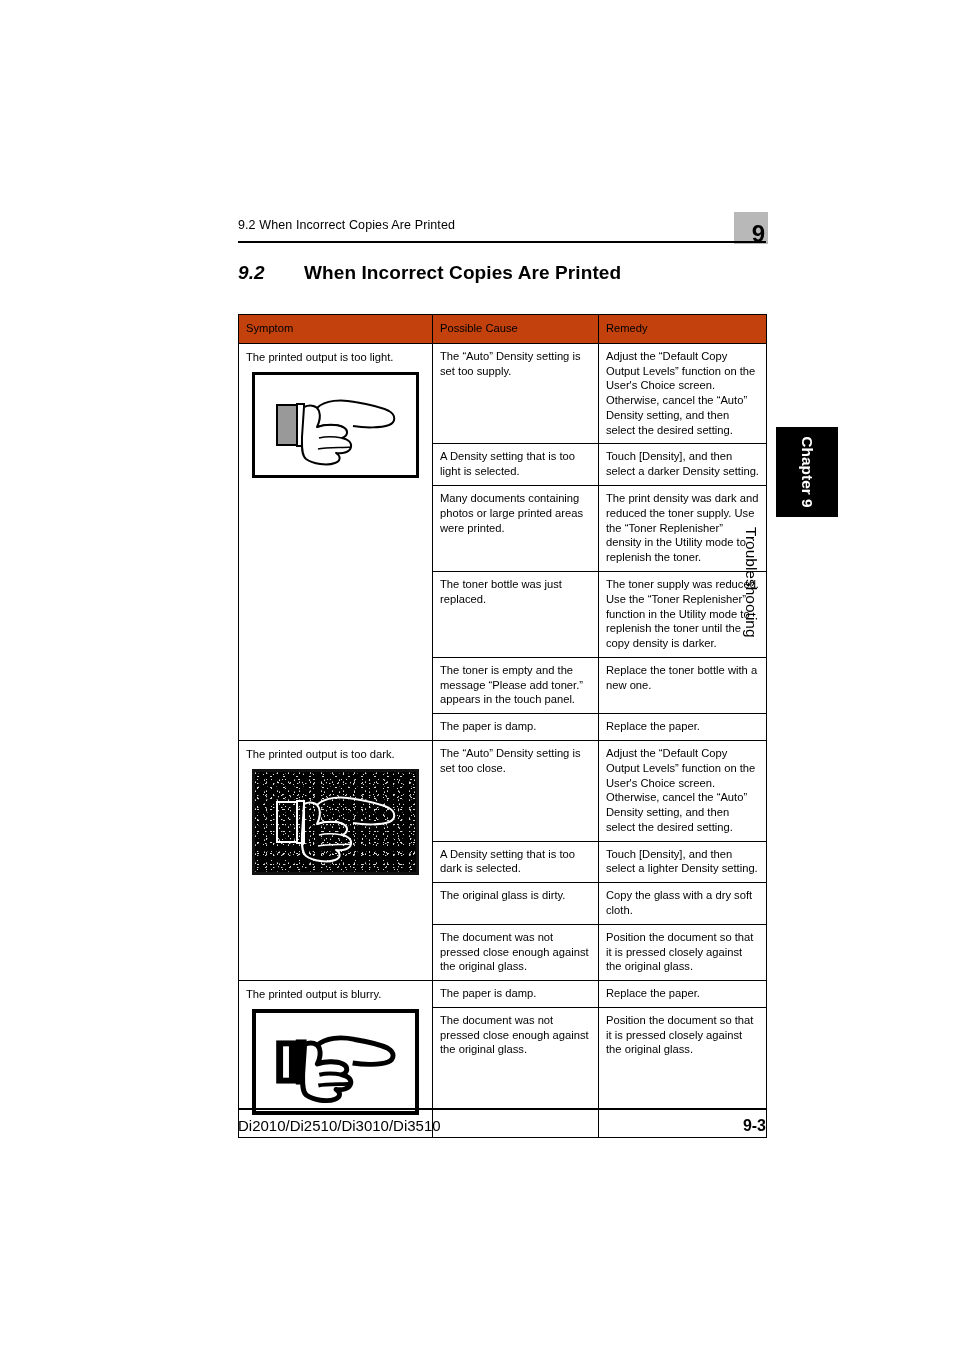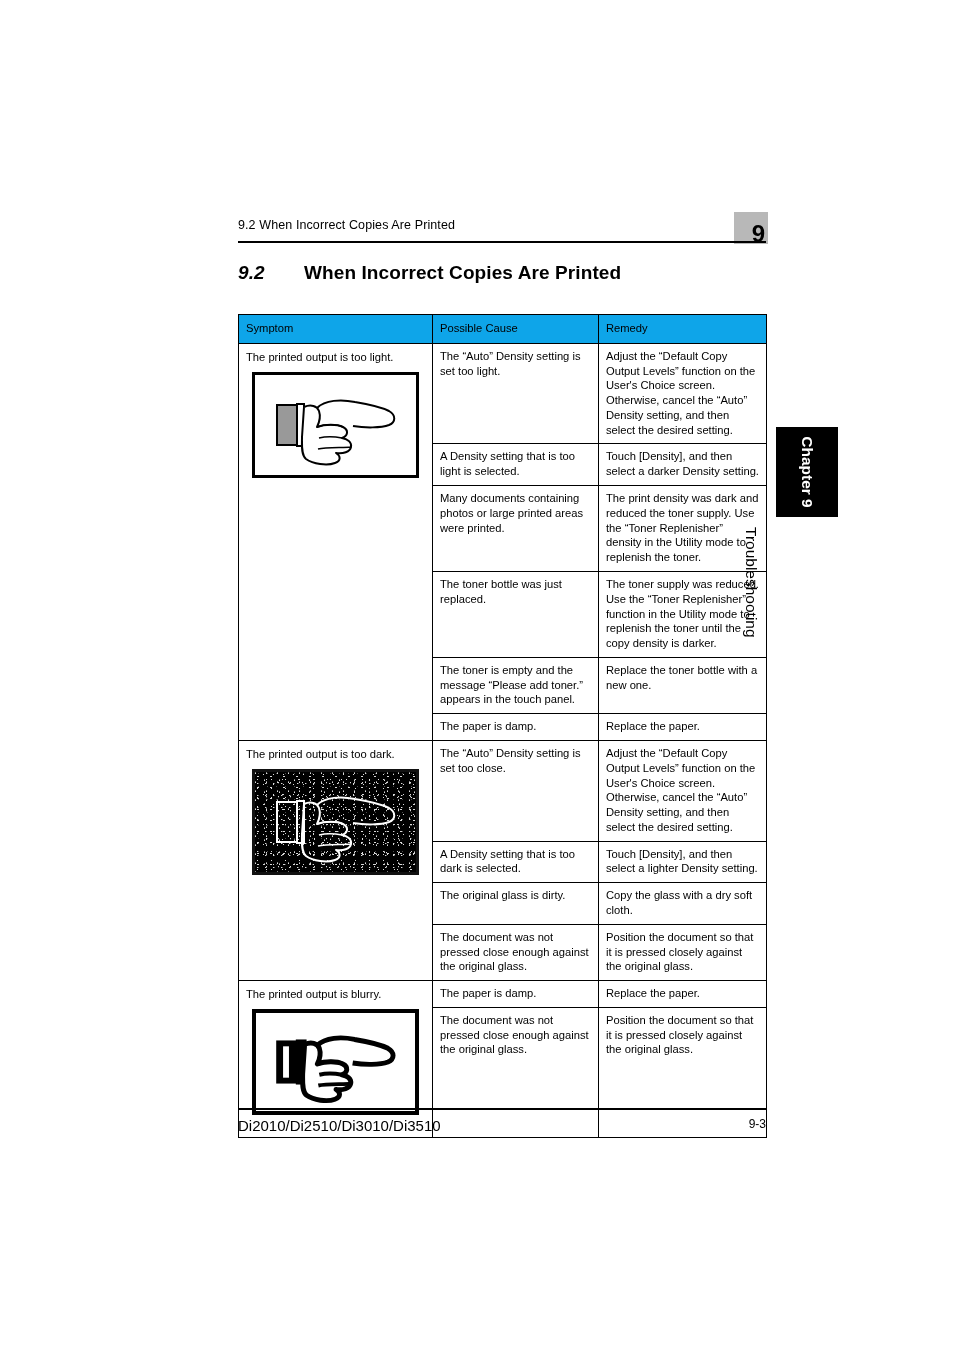--- a/index.html
+++ b/index.html
@@ -90,21 +90,21 @@
     line-height: 1.32;
     font-weight: normal;
     text-align: left;
     border: 1px solid #000;
   }
   .tbl .col-sym  { width: 194px; }
   .tbl .col-cause{ width: 166px; }
   .tbl .col-rem  { width: 168px; }
 
   .tbl thead th {
-    background: #0ea5e9;
+    background: #c2410c;
     height: 12px;
     padding-top: 6px;
     padding-bottom: 7px;
   }
 
   
   td.sym-cell { padding-top: 6px; }
 
   .sym-label { display: block; margin-bottom: 7px; }
 
@@ -202,22 +202,22 @@
     position: absolute;
     left: 0;
     top: 9px;
     font-size: 15px;
     white-space: nowrap;
   }
   .footer-right {
     position: absolute;
     right: 0;
     top: 9px;
-    font-size: 12px;
-    font-weight: normal;
+    font-size: 16px;
+    font-weight: bold;
     white-space: nowrap;
     text-align: center;
   }
 </style>
 </head>
 <body>
 
 <div class="page-header">
   <div class="hdr-text">9.2 When Incorrect Copies Are Printed</div>
   <div class="chapter-badge">
@@ -259,21 +259,21 @@
 
             <path d="M49 32 C56 29 62 31 64 36 C66 42 64 48 62 52 C70 49 82 49 88 52 C94 55 93 61 87 63
                      C92 64 97 67 96 72 C95 77 88 79 81 78 C86 81 86 86 80 88 C72 91 58 89 51 84
                      C46 80 47 70 47 62 Z" fill="#fff" stroke="#000" stroke-width="2" stroke-linejoin="round"></path>
             <path d="M62 52 C70 49 82 49 88 52" fill="none" stroke="#000" stroke-width="1.6"></path>
             <path d="M64 63 C72 61 82 62 87 63" fill="none" stroke="#000" stroke-width="1.6"></path>
             <path d="M63 74 C72 72 90 73 96 72" fill="none" stroke="#000" stroke-width="1.6"></path>
           </svg>
         </div>
       </td>
-      <td>The “Auto” Density setting is set too light.</td>
+      <td>The “Auto” Density setting is set too supply.</td>
       <td>Adjust the “Default Copy Output Levels” function on the User's Choice screen. Otherwise, cancel the “Auto” Density setting, and then select the desired setting.</td>
     </tr>
     <tr>
       <td>A Density setting that is too light is selected.</td>
       <td>Touch [Density], and then select a darker Density setting.</td>
     </tr>
     <tr>
       <td>Many documents containing photos or large printed areas were printed.</td>
       <td>The print density was dark and reduced the toner supply. Use the “Toner Replenisher” density in the Utility mode to replenish the toner.</td>
     </tr>

